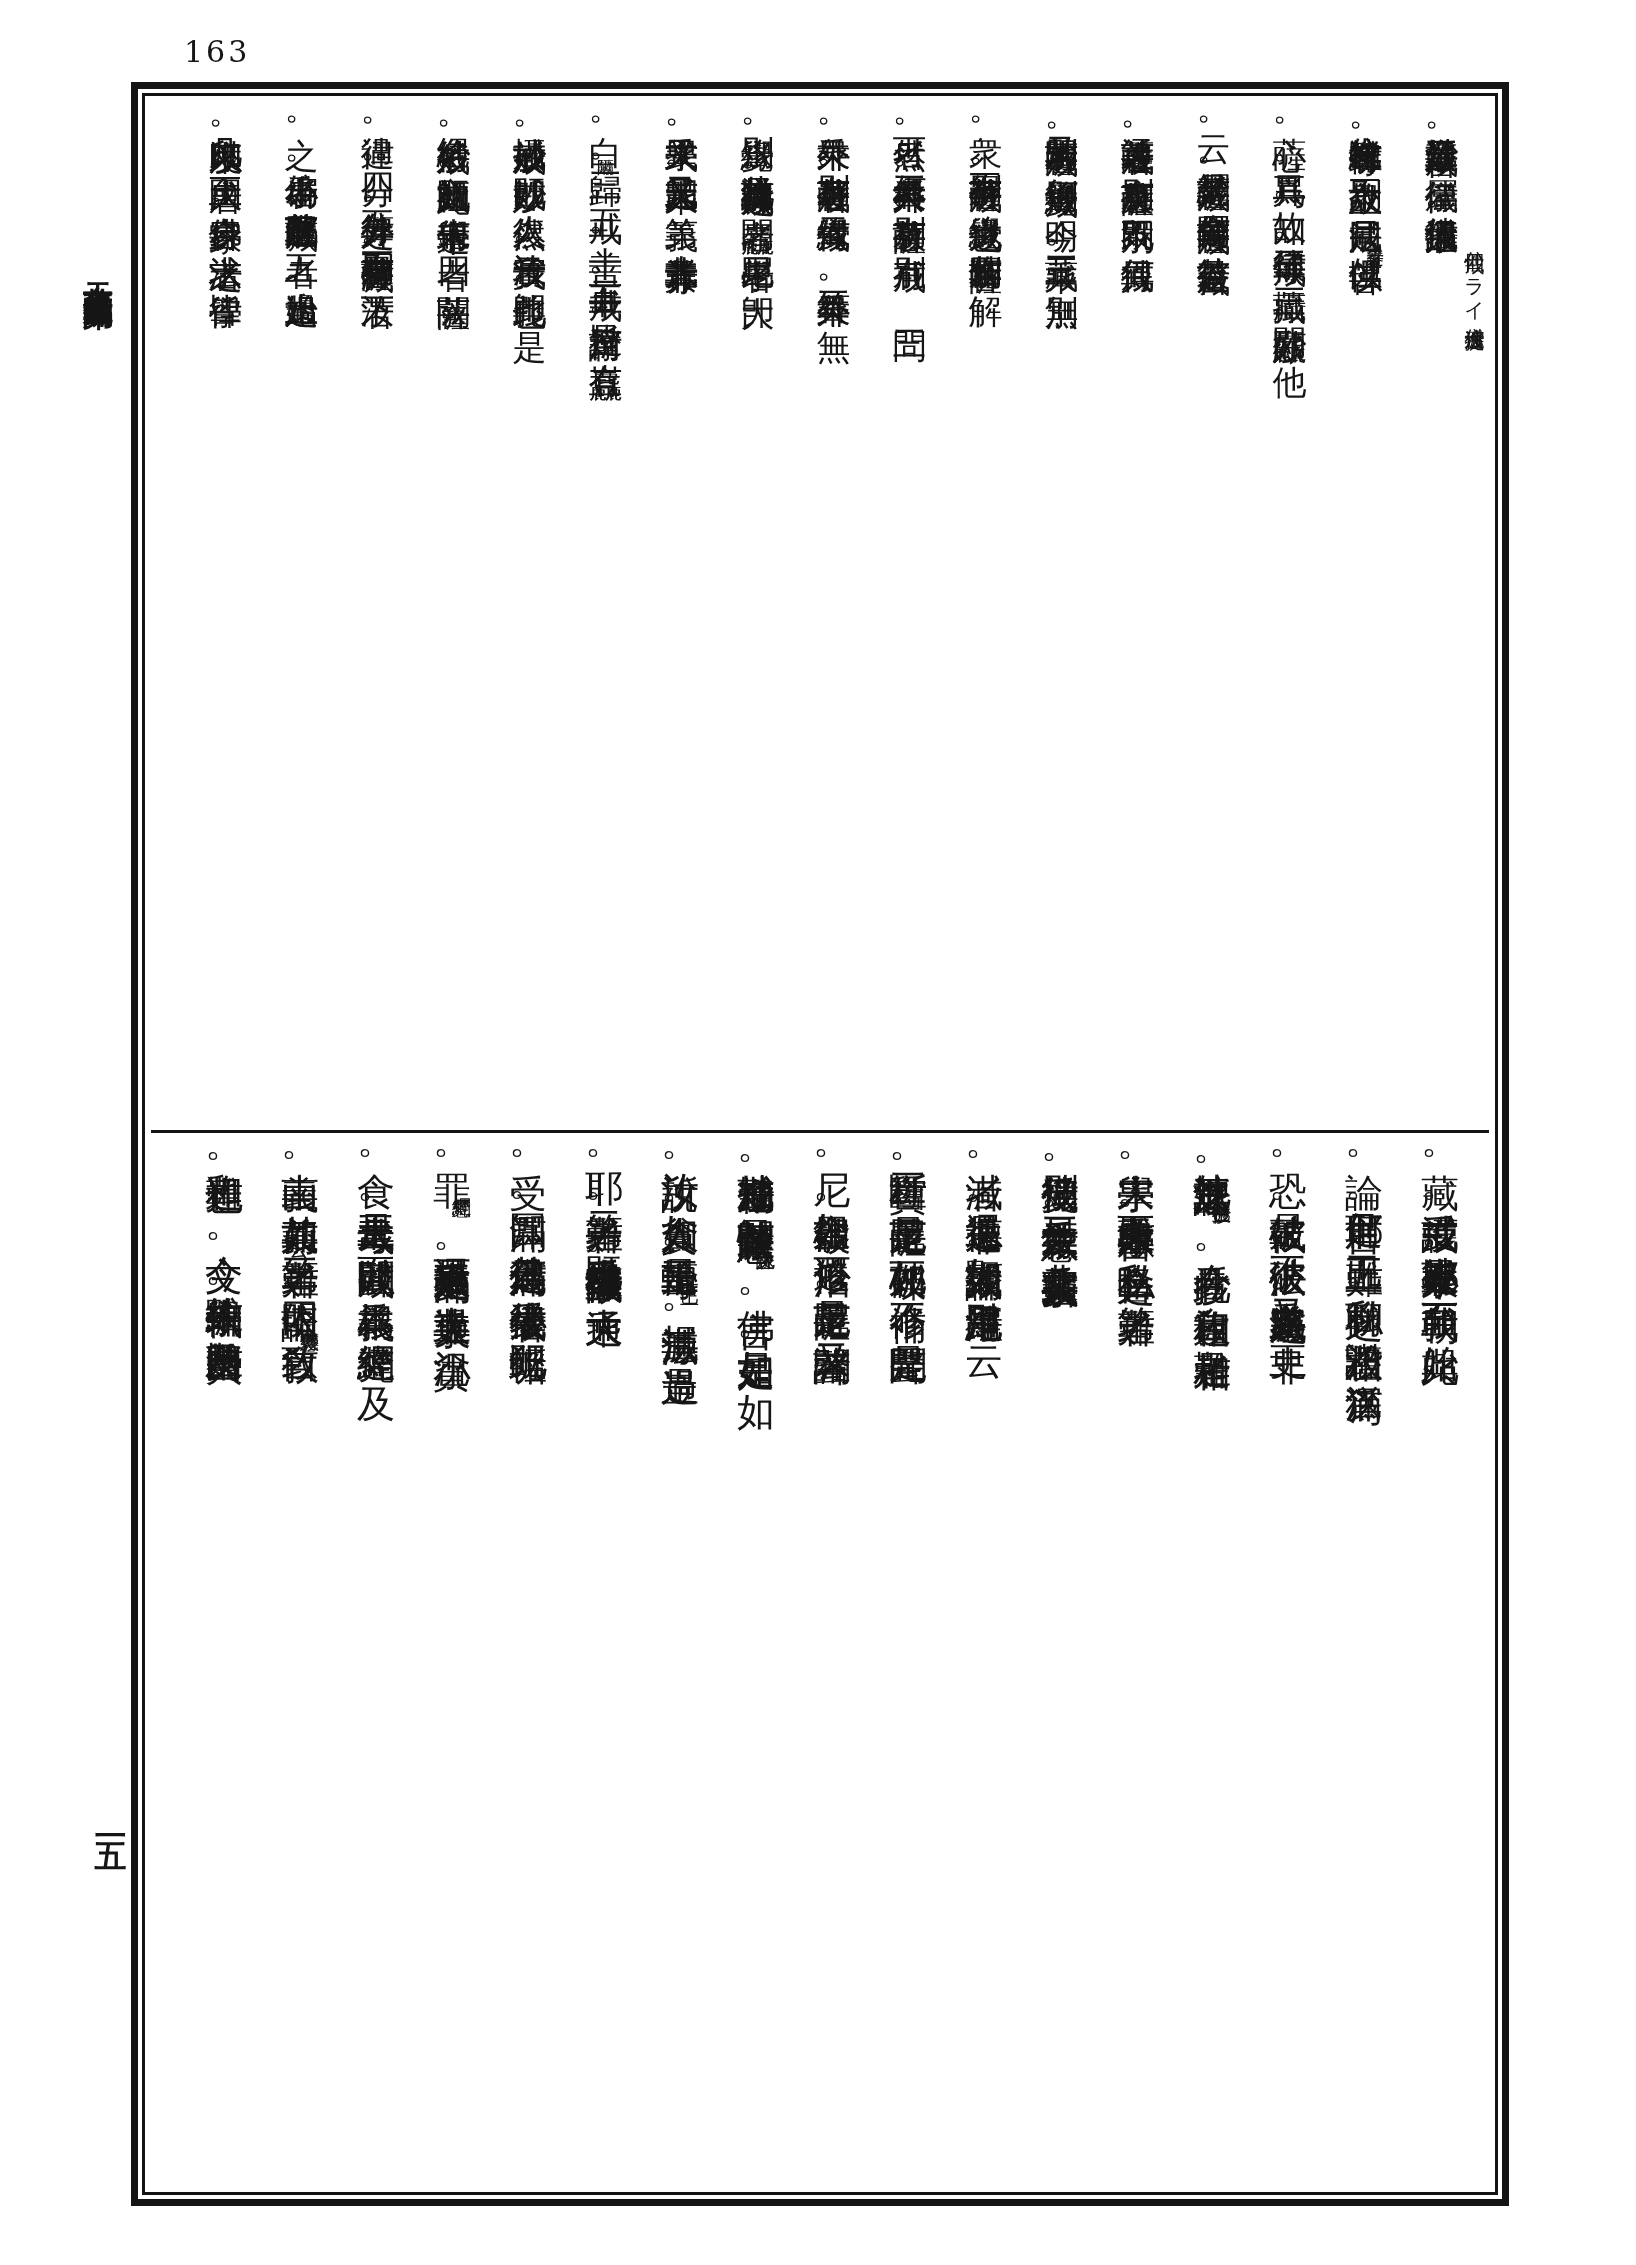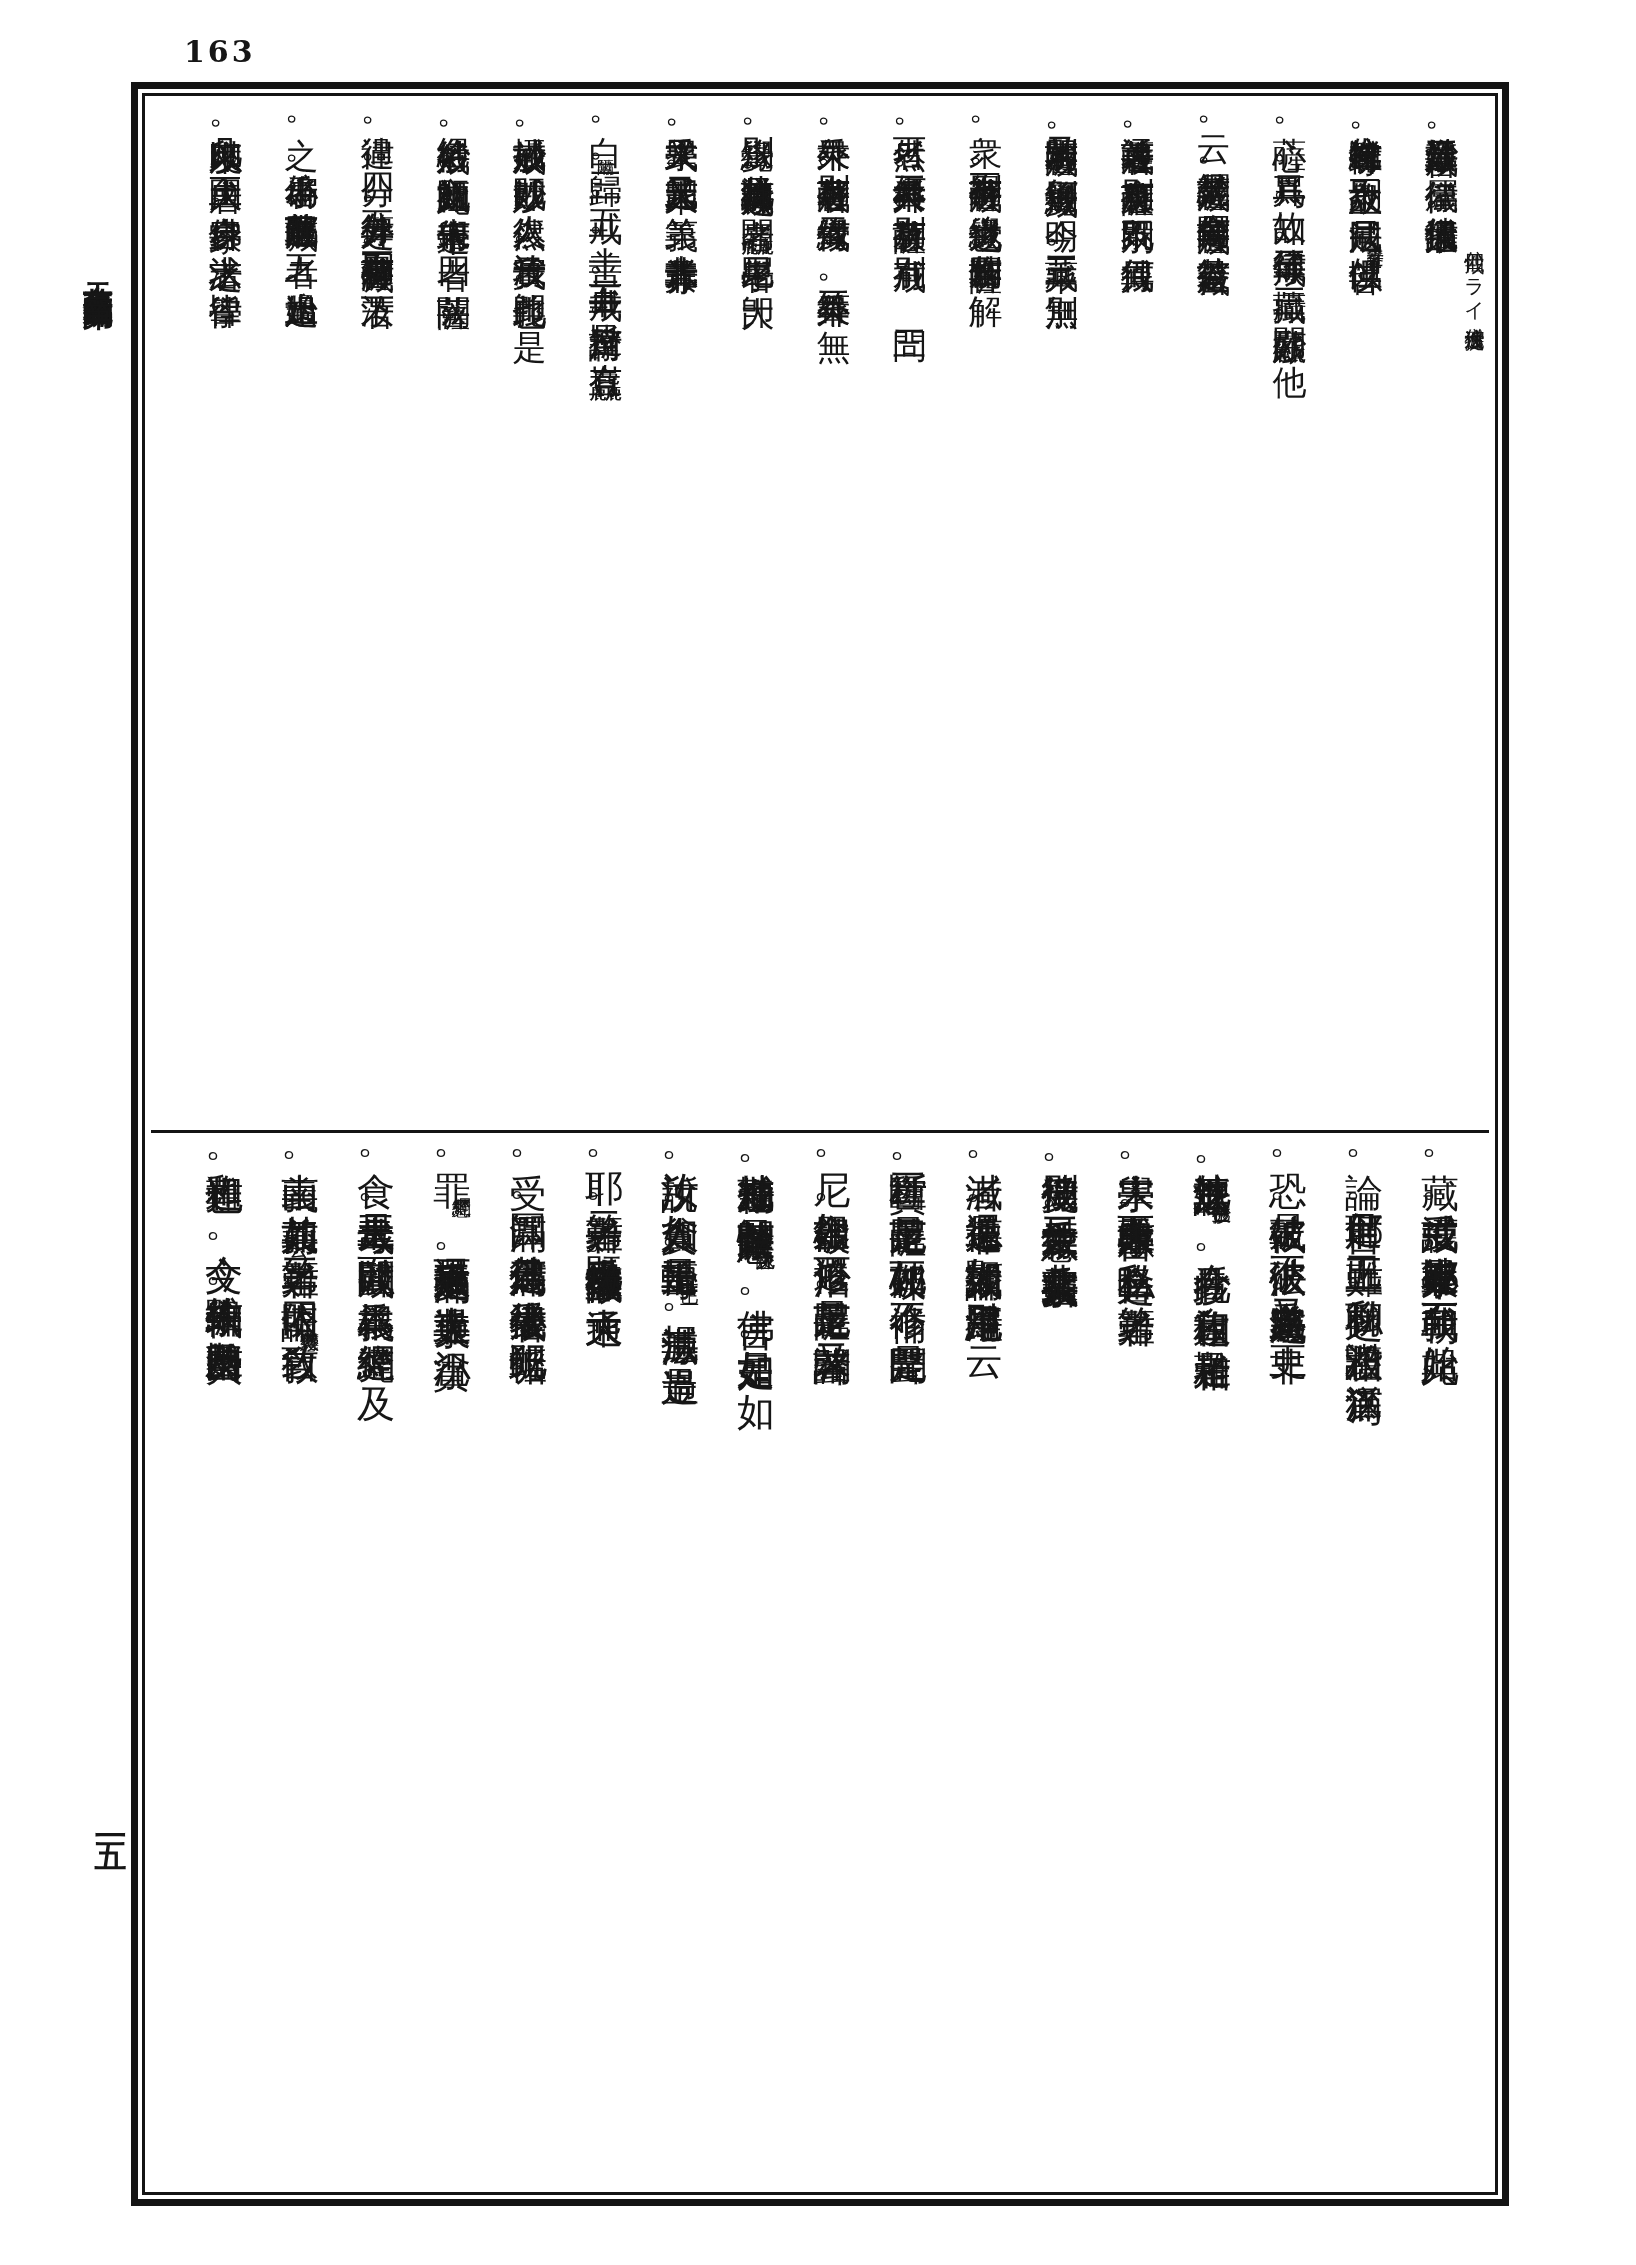--- a/index.html
+++ b/index.html
@@ -6,21 +6,21 @@
   body{
     width:1637px;height:2265px;position:relative;
     background:#ffffff;
     font-family:"DejaVu Serif","Liberation Serif",serif;
     color:#161616;
     overflow:hidden;
   }
   
   .folio-number{
     position:absolute;left:184px;top:34px;
-    font-size:30px;font-weight:bold;letter-spacing:3px;
+    font-size:30px;font-weight:normal;letter-spacing:3px;
   }
   .margin-title{
     position:absolute;left:83px;top:259px;
     writing-mode:vertical-rl;text-orientation:upright;
     font-size:30px;font-weight:600;letter-spacing:2px;line-height:1;
     height:356px;
   }
   .margin-page{
     position:absolute;left:95px;top:1818px;
     writing-mode:vertical-rl;text-orientation:upright;

